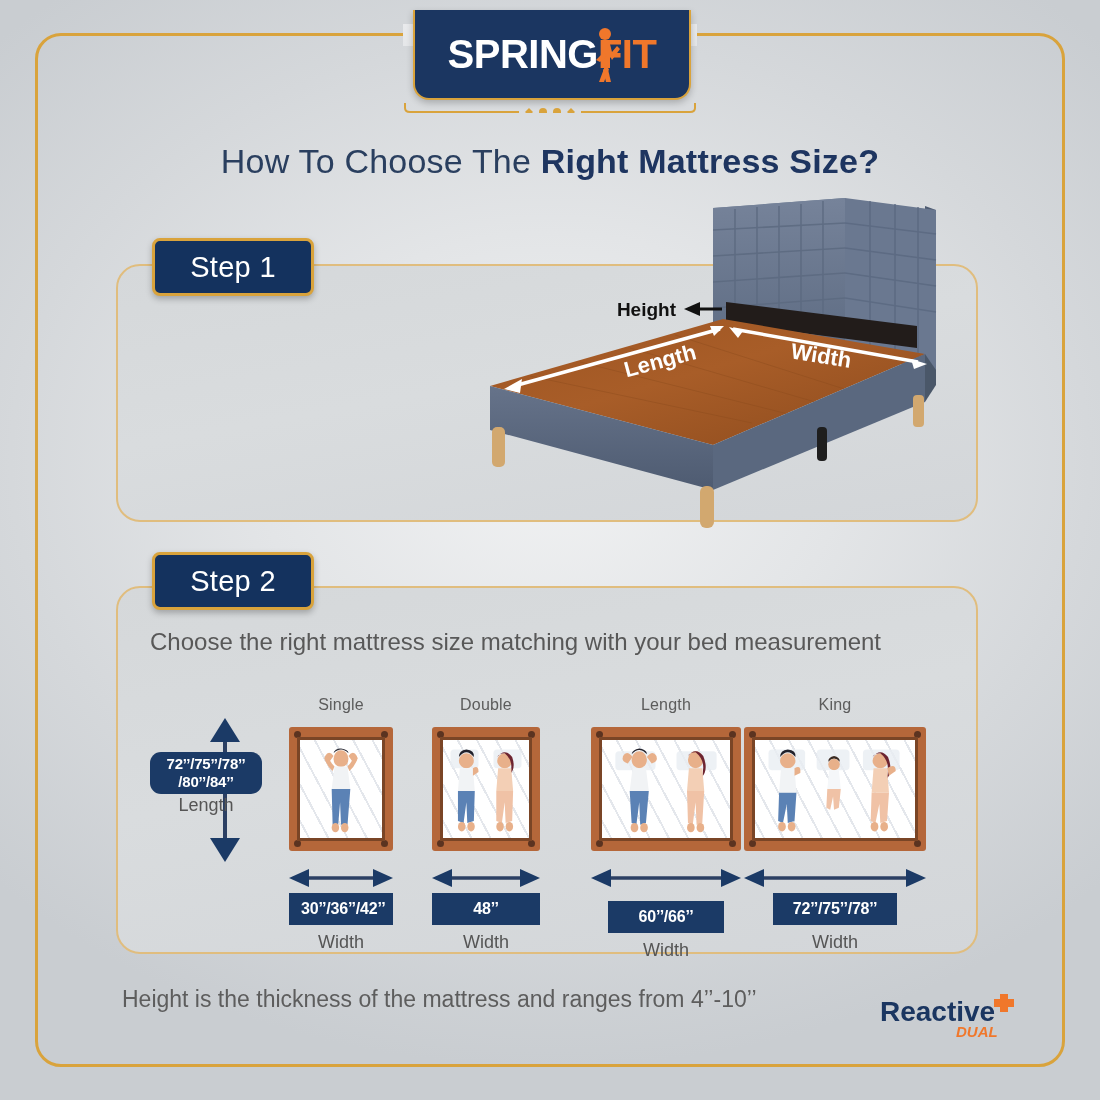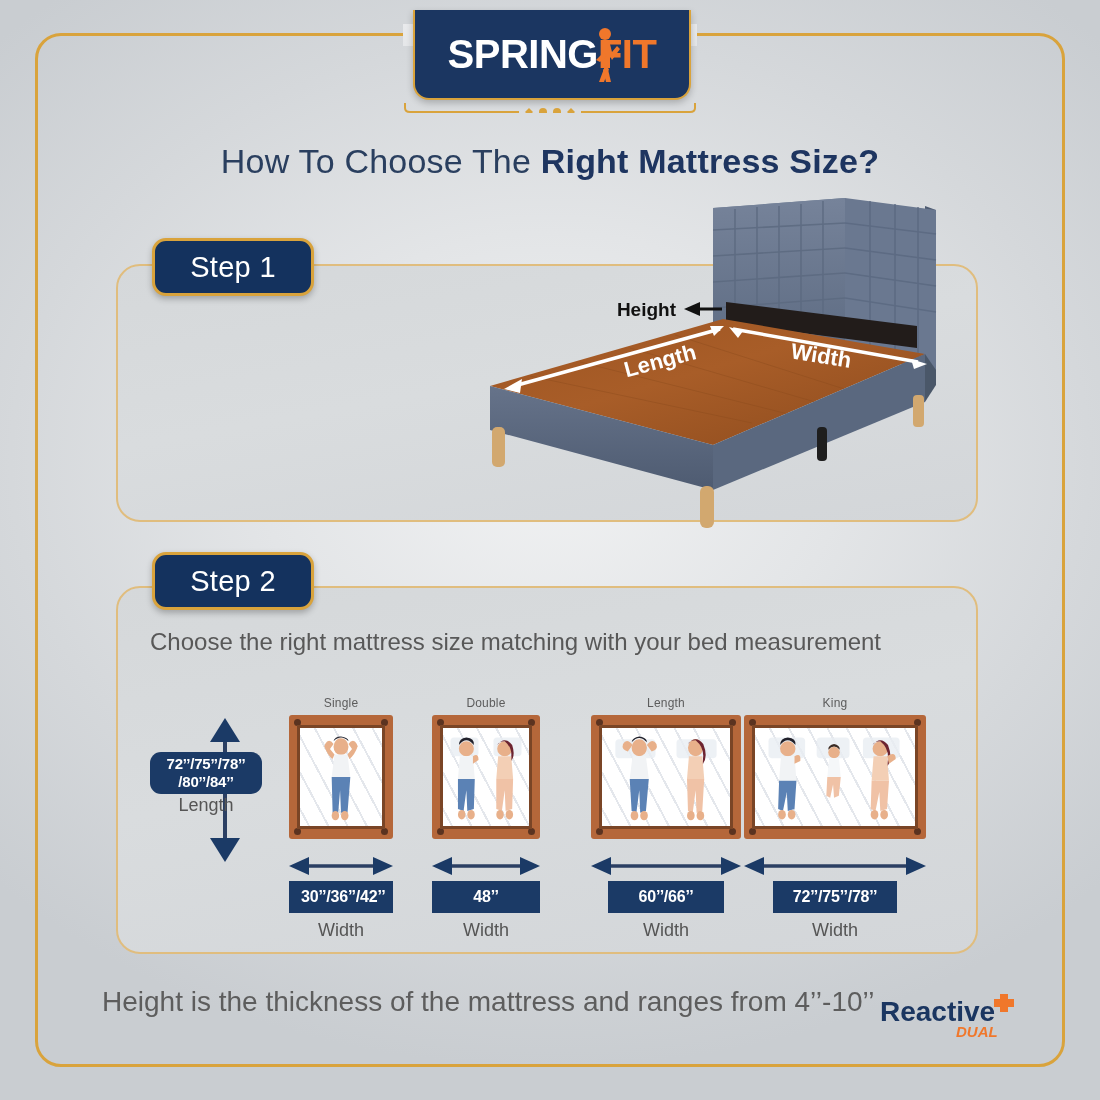--- a/index.html
+++ b/index.html
@@ -53,21 +53,21 @@
   
   .panel{
     position:absolute;
     background:linear-gradient(170deg,#d5d8da 0%,#d9dcde 45%,#d3d6d9 100%);
     border:2px solid #e0bd7e;border-radius:24px;
   }
   #panel1{left:116px;top:264px;width:858px;height:254px;}
   #panel2{left:116px;top:586px;width:858px;height:364px;}
   .step-badge{
     position:absolute;background:#14325e;border:3px solid #d9a33c;
-    border-radius:14px;color:#fff;
+    border-radius:8px;color:#fff;
     display:flex;align-items:center;justify-content:center;
     font-size:29px;letter-spacing:.3px;
     box-shadow:0 3px 6px rgba(0,0,0,.25);
   }
   #step1-badge{left:152px;top:238px;width:156px;height:52px;}
   #step2-badge{left:152px;top:552px;width:156px;height:52px;}
   
   .s1-copy{position:absolute;left:150px;top:340px;width:330px;}
   .s1-copy .l1,.s1-copy .l2{
     display:block;font-size:25px;font-weight:bold;color:#585858;line-height:1.23;
@@ -90,21 +90,21 @@
     display:flex;flex-direction:column;align-items:center;justify-content:center;
     font-size:15px;font-weight:bold;line-height:1.18;letter-spacing:-.2px;
   }
   .length-label{
     position:absolute;left:150px;top:795px;width:112px;text-align:center;
     font-size:18px;color:#555;
   }
   
   .size-card{position:absolute;top:696px;}
   .size-title{
-    text-align:center;font-size:12px;color:#5c5c5c;margin-bottom:5px;letter-spacing:.2px;
+    text-align:center;font-size:16px;color:#5c5c5c;margin-bottom:13px;letter-spacing:.2px;
   }
   .mattress-frame{
     position:relative;
     background:#b5673a;
     border-radius:3px;
     padding:10px 8px;
     box-sizing:border-box;
   }
   .mattress-inner{
     position:relative;width:100%;height:100%;
@@ -121,22 +121,22 @@
   }
   .arrow-row{position:relative;height:26px;margin-top:14px;}
   .wbadge{
     background:#1b3a66;color:#fff;text-align:center;
     font-size:16px;font-weight:bold;letter-spacing:-.2px;
     padding:7px 12px;margin-top:2px;
   }
   .wlabel{text-align:center;font-size:18px;color:#555;margin-top:7px;}
   
   .footer-note{
-    position:absolute;left:102px;top:986px;
-    font-size:28px;color:#5d5d5d;
+    position:absolute;left:122px;top:986px;
+    font-size:23px;color:#5d5d5d;
   }
   .reactive-logo{position:absolute;left:880px;top:992px;width:180px;height:48px;}
 </style>
 </head>
 <body>
 
 <div class="page">
 
   <div class="frame"></div>
   <div class="frame-gap"></div>
@@ -364,21 +364,21 @@
         </svg>
       </div>
     </div>
     <div class="arrow-row">
       <svg viewBox="0 0 150 26" width="150" height="26">
         <line x1="12" y1="13" x2="138" y2="13" stroke="#2b3f63" stroke-width="3.5"></line>
         <path d="M0 13 L20 4 L20 22 Z" fill="#1b3a66"></path>
         <path d="M150 13 L130 4 L130 22 Z" fill="#1b3a66"></path>
       </svg>
     </div>
-    <div class="wbadge" style="width:92px;margin:2px auto 0;">60’’/66’’</div>
+    <div class="wbadge" style="width:92px;margin:10px auto 0;">60’’/66’’</div>
     <div class="wlabel">Width</div>
   </div>
 
   <div class="size-card" style="left:744px;width:182px;">
     <div class="size-title">King</div>
     <div class="mattress-frame" style="height:124px;">
       <span class="rivet" style="left:5px;top:4px;"></span>
       <span class="rivet" style="right:5px;top:4px;"></span>
       <span class="rivet" style="left:5px;bottom:4px;"></span>
       <span class="rivet" style="right:5px;bottom:4px;"></span>

